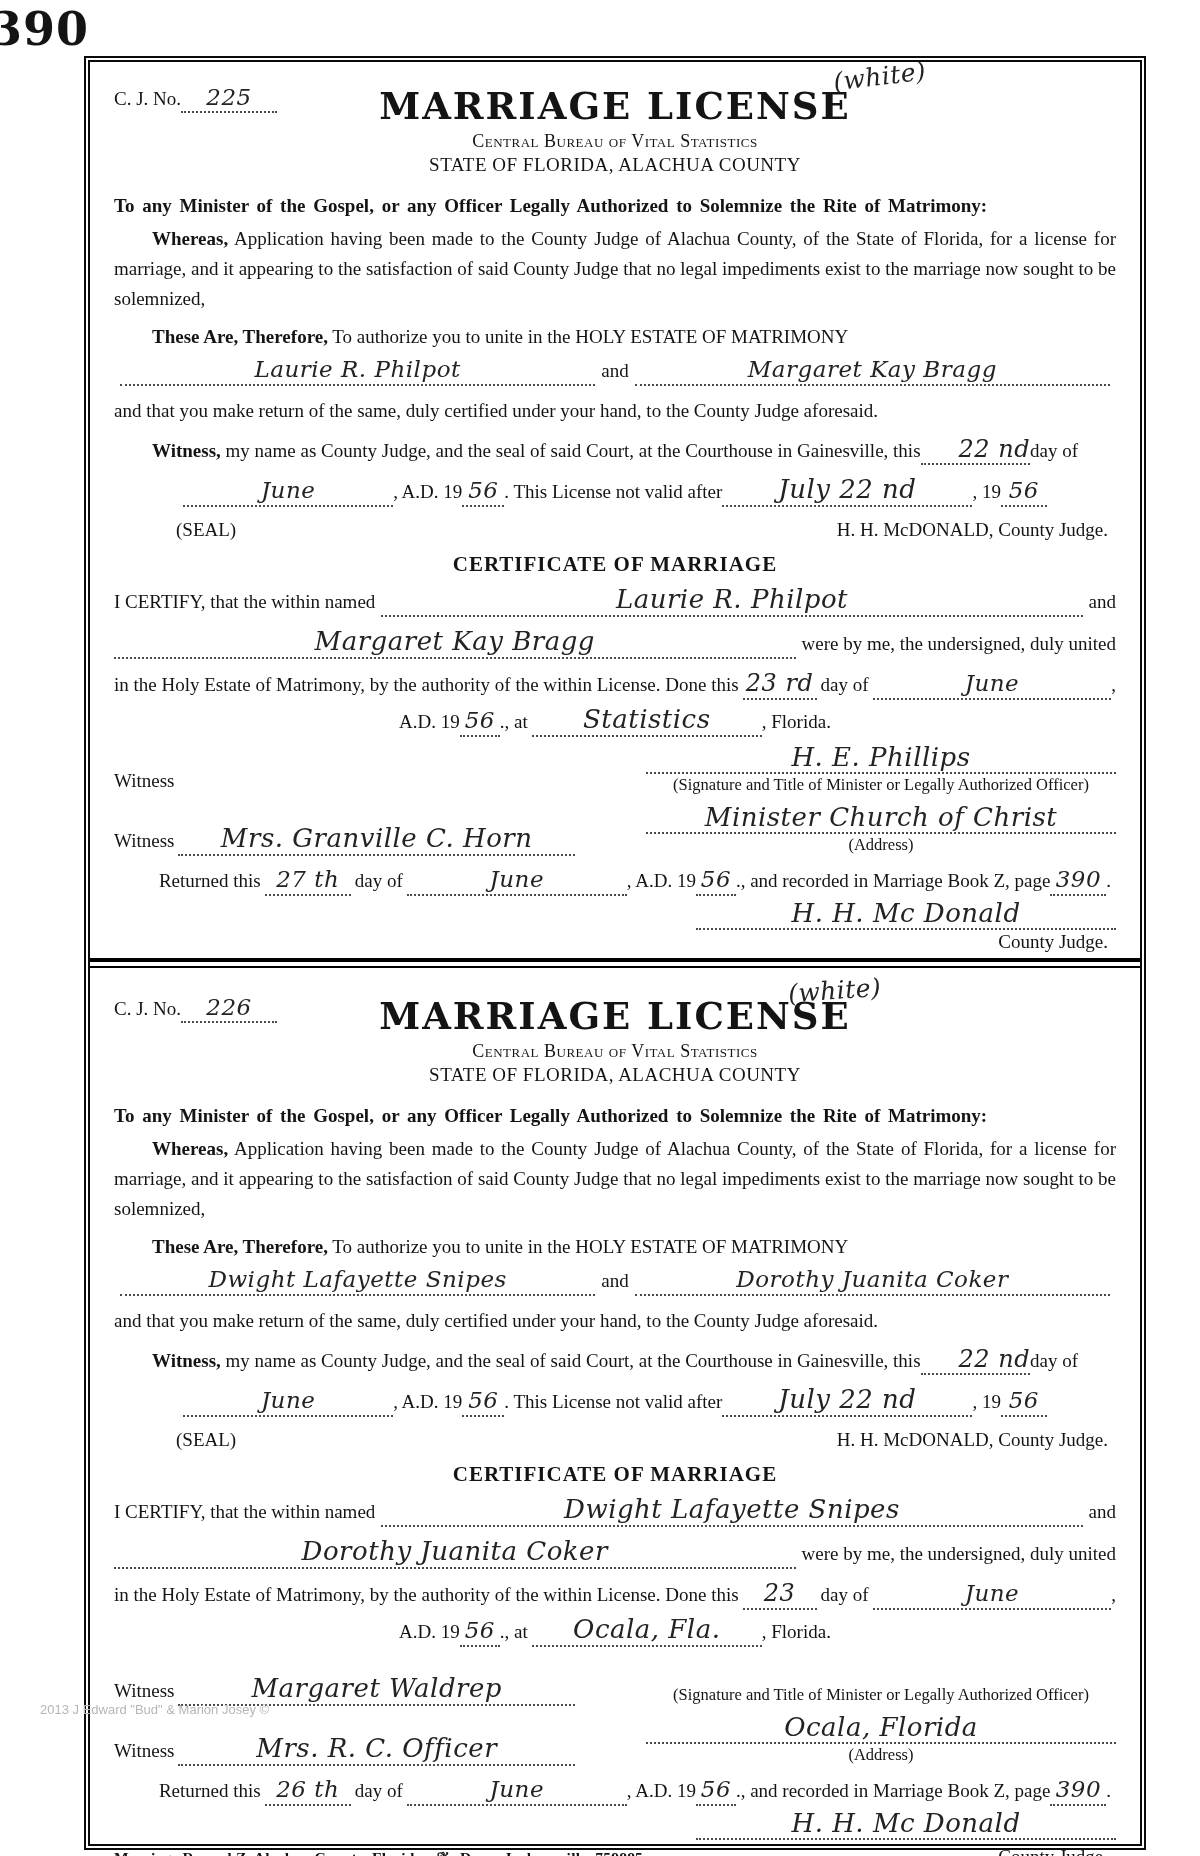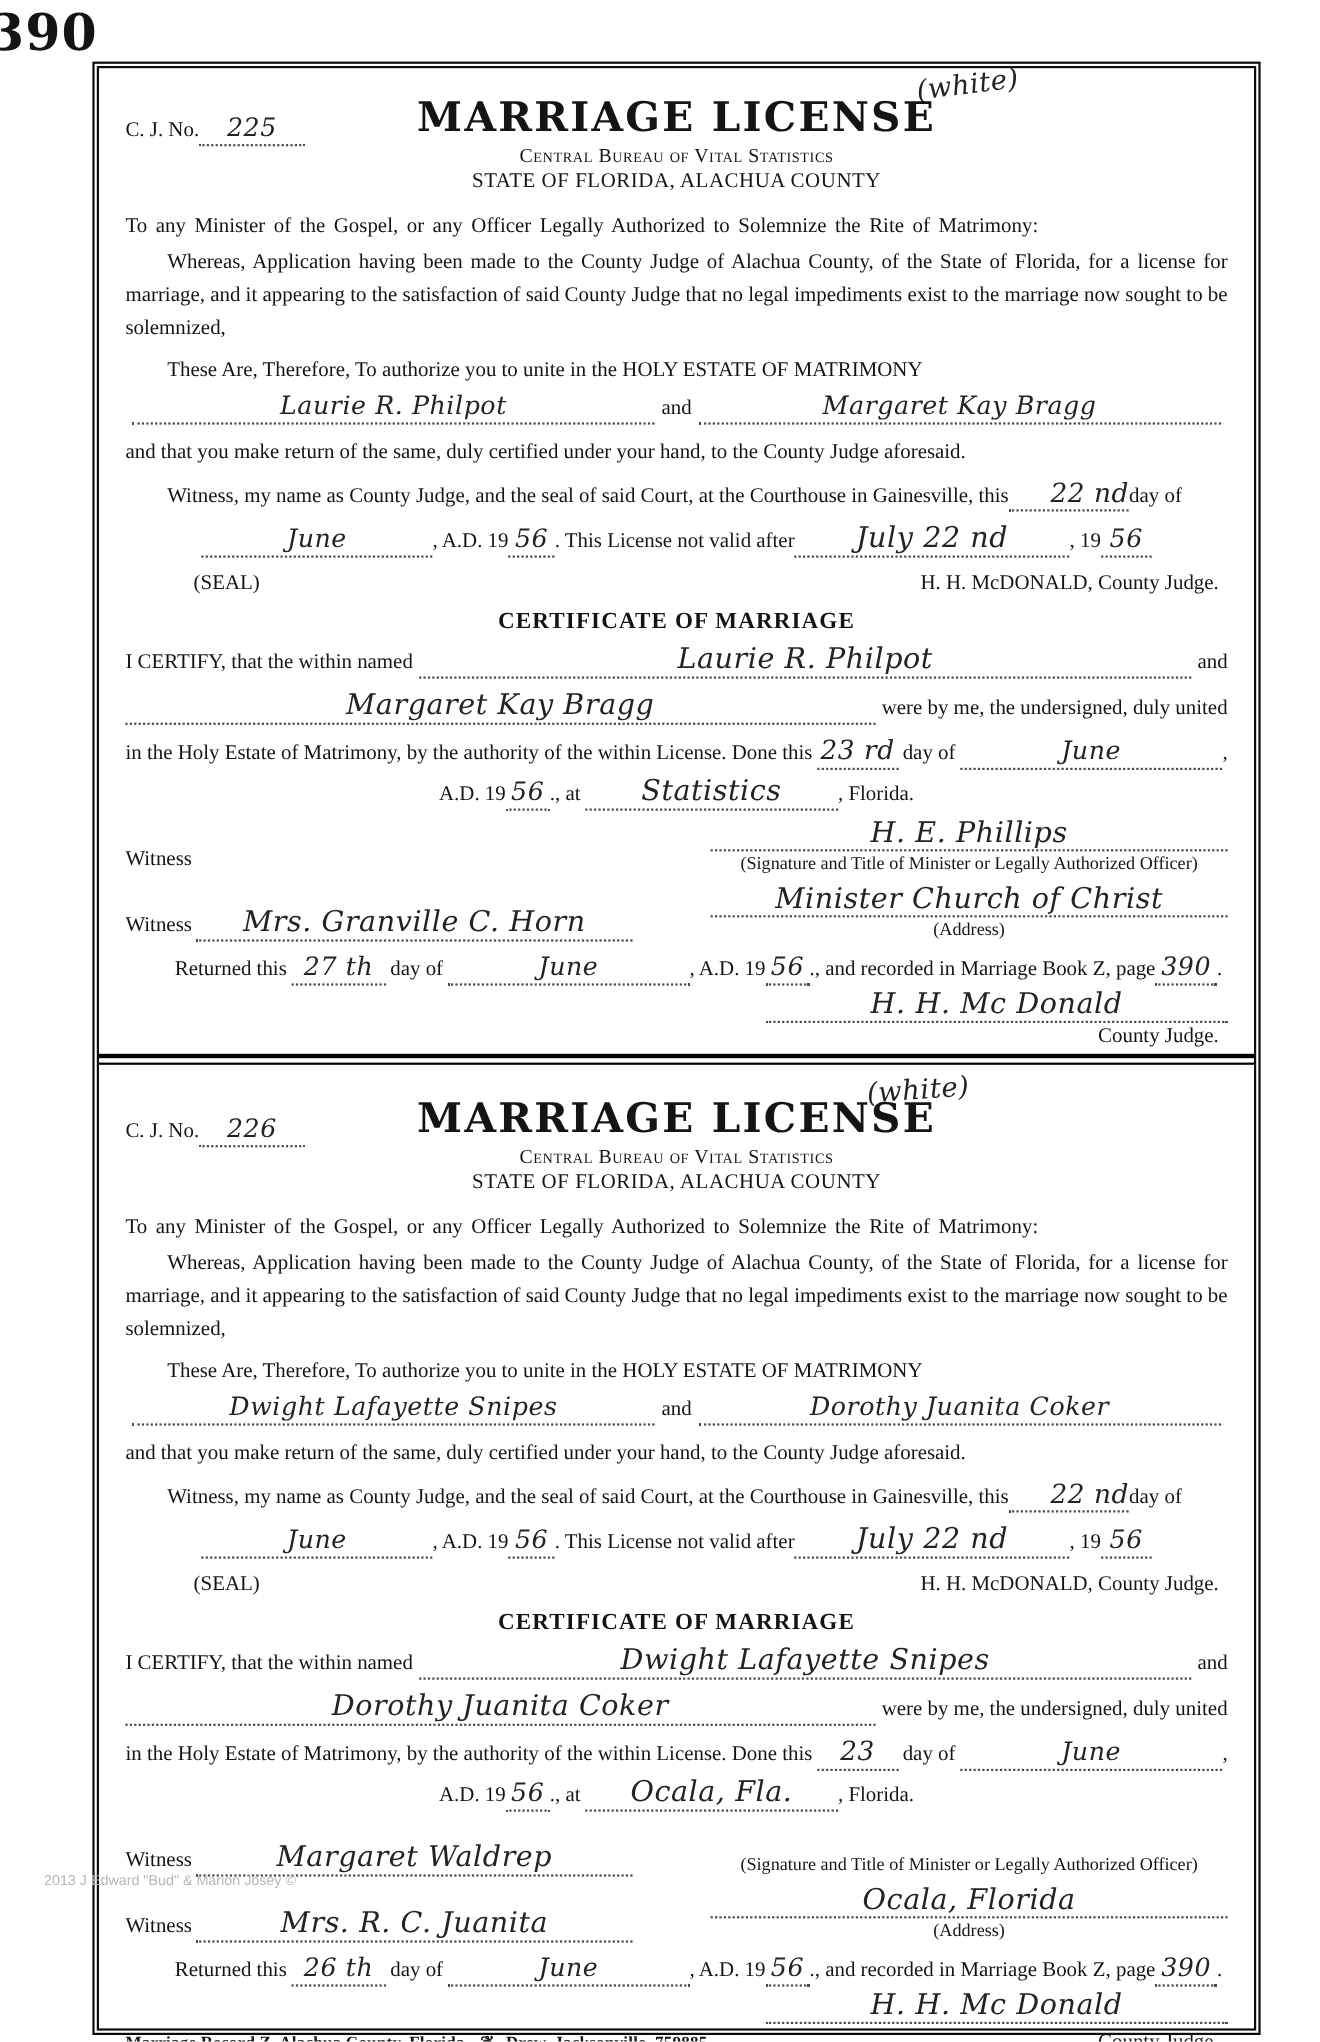--- a/index.html
+++ b/index.html
@@ -14,37 +14,37 @@
   }
   .box{
     position:absolute;left:84px;top:56px;width:1062px;height:1794px;
     border:6px double #0a0a0a;box-sizing:border-box;padding:0 24px;
     background:#fff;
   }
   .license{position:relative;}
   .divider{height:4px;border-top:4px solid #000;border-bottom:2px solid #000;margin:4px -24px 4px;}
   
   .line{font-size:19px;line-height:30px;}
-  .b{font-weight:normal;}
+  .b{font-weight:bold;}
   .just{text-align:justify;}
   
   .hw{
     font-family:"DejaVu Serif",serif;font-style:italic;color:#232323;
     font-size:23px;letter-spacing:.5px;white-space:nowrap;line-height:1;
   }
   .hw-lg{font-size:26px;}
   .hw-sm{font-size:24px;}
   .annot{
     position:absolute;top:2px;font-size:25px;transform:rotate(-7deg);
   }
   .annot-1{right:190px;}
   .annot-2{right:235px;top:6px;transform:rotate(-4deg);}
   
   .hdr{position:relative;padding-top:26px;text-align:center;height:96px;}
-  .cjno{position:absolute;left:0;top:44px;font-size:19px;display:flex;align-items:baseline;}
+  .cjno{position:absolute;left:0;top:24px;font-size:19px;display:flex;align-items:baseline;}
   .cjno .dot{width:96px;text-align:center;}
   .title{font-size:37px;font-weight:bold;letter-spacing:2px;line-height:1.02;font-family:"DejaVu Serif",serif;}
   .sub1{font-variant:small-caps;font-size:18px;margin-top:5px;letter-spacing:.5px;}
   .sub2{font-size:19px;margin-top:2px;letter-spacing:.5px;}
   
   .dot{border-bottom:2px dotted #4a4a4a;display:inline-block;text-align:center;line-height:24px;vertical-align:baseline;}
   .fline{display:flex;align-items:baseline;justify-content:center;}
   .grow{flex:1;}
   .to-line{margin-top:8px;font-size:19px;line-height:28px;word-spacing:3px;}
   .whereas{margin-top:4px;text-indent:38px;line-height:30px;}
@@ -283,21 +283,21 @@
         <span class="dot"><span class="hw hw-lg">Margaret Waldrep</span></span>
       </div>
       <div class="rblock">
         <div class="rcap">(Signature and Title of Minister or Legally Authorized Officer)</div>
       </div>
     </div>
 
     <div class="witrow">
       <div class="wleft">
         <span class="line">Witness</span>
-        <span class="dot"><span class="hw hw-lg">Mrs. R. C. Juanita</span></span>
+        <span class="dot"><span class="hw hw-lg">Mrs. R. C. Officer</span></span>
       </div>
       <div class="rblock">
         <span class="sigdot"><span class="hw hw-lg">Ocala, Florida</span></span>
         <div class="rcap">(Address)</div>
       </div>
     </div>
 
     <div class="fline returned">
       <span class="line">Returned this</span>
       <span class="dot" style="min-width:86px;margin:0 4px"><span class="hw">26 th</span></span>

